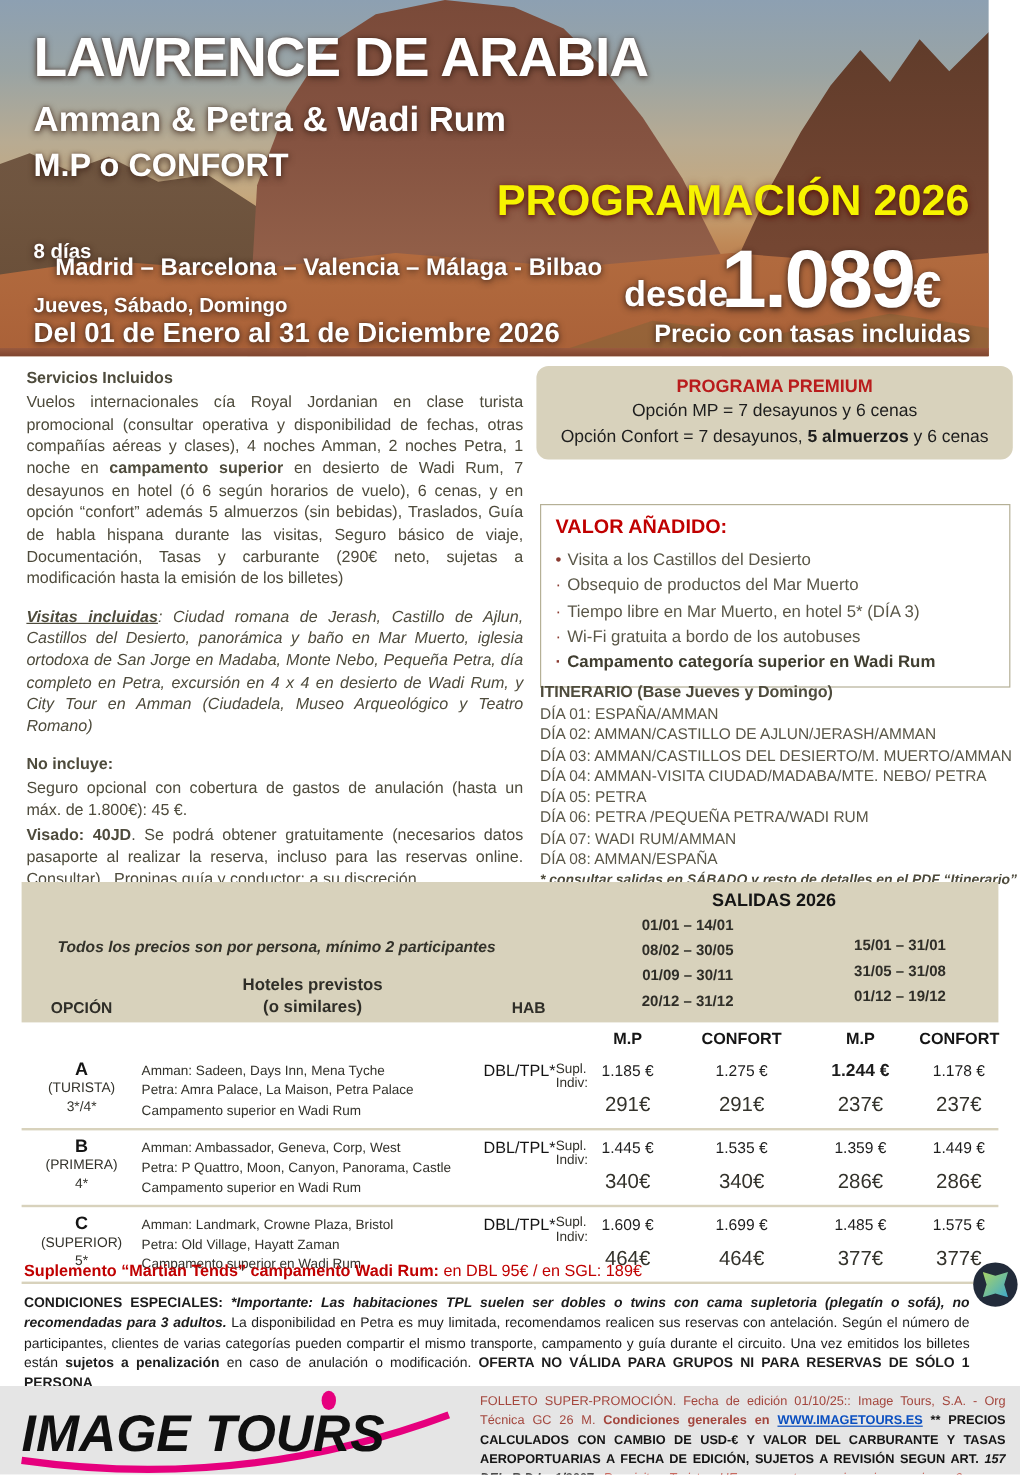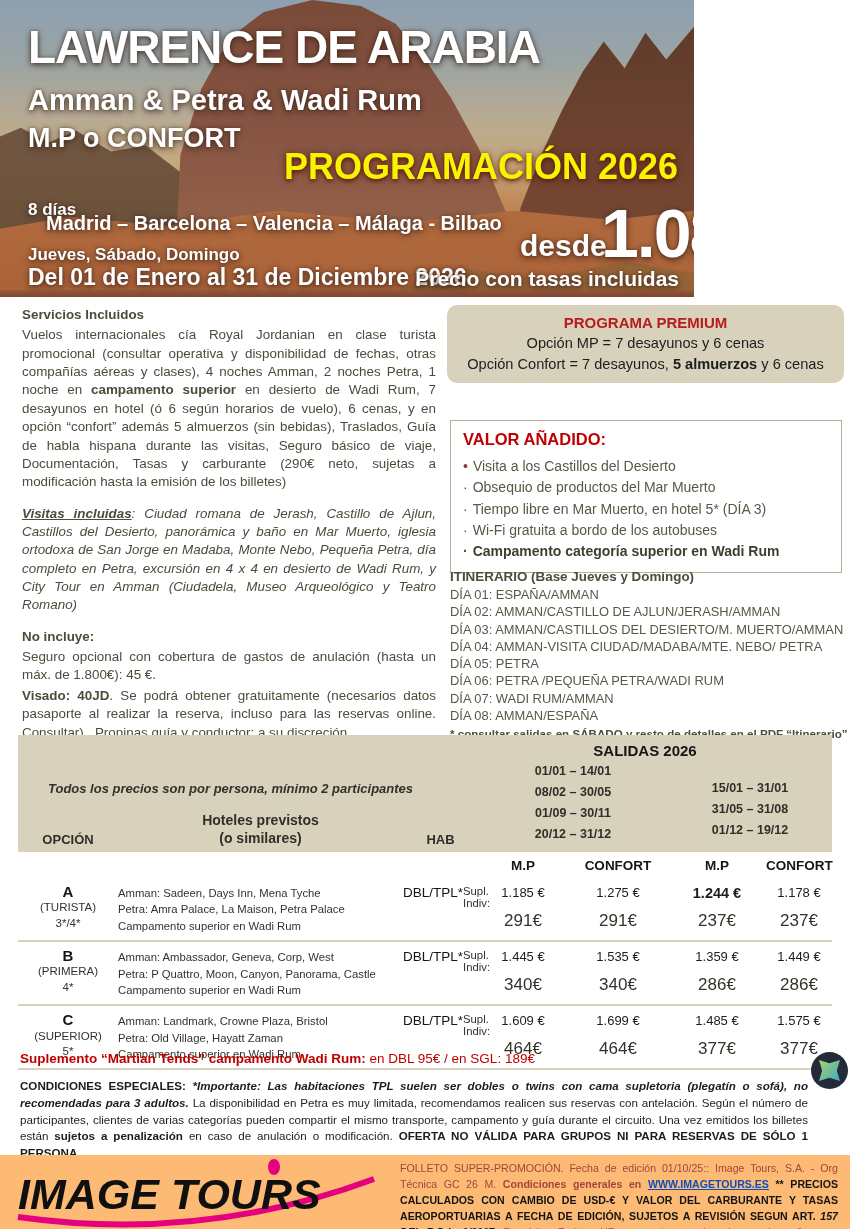--- a/index.html
+++ b/index.html
@@ -1,20 +1,20 @@
 <!DOCTYPE html>
 <html><head>
 <meta charset="utf-8">
 <style>
   html,body{margin:0;padding:0;background:#fff;}
   #page{position:relative;width:850px;height:1229px;background:#fff;overflow:hidden;
         font-family:"Liberation Sans",sans-serif;}
 
   
-  .hero{position:absolute;left:0;top:0;width:694px;height:297px;overflow:hidden;}
+  .hero{position:absolute;left:0;top:0;width:824px;height:297px;overflow:hidden;}
   .hero .layer{position:absolute;inset:0;}
   .sky{background:linear-gradient(180deg,#8da0b2 0%,#9aa4a4 20%,#b8ab92 40%,#c5a87e 55%,#c08a58 68%,#b06b41 82%,#aa6239 100%);}
   .mt-central{clip-path:polygon(25% 100%,26% 52%,29% 30%,33% 13%,38% 4%,45% 0%,52% 2%,57% 8%,61% 19%,65% 33%,69% 50%,73% 72%,75% 100%);
     background:linear-gradient(180deg,#7a4a39 0%,#855341 40%,#936049 75%,#9a6a4f 100%);}
   .mt-left{clip-path:polygon(0 100%,0 46%,3% 43%,7% 48%,11% 44%,16% 51%,21% 49%,26% 58%,29% 66%,31% 100%);
     background:linear-gradient(180deg,#70503c 0%,#614c38 100%);opacity:.92;}
   .mt-right{clip-path:polygon(73% 100%,75% 70%,78% 52%,81% 37%,84% 24%,87% 14%,90% 23%,93% 11%,96% 20%,100% 9%,100% 100%);
     background:linear-gradient(180deg,#5c3a29 0%,#6f4330 50%,#7c4b35 100%);}
   .sand{clip-path:polygon(0 100%,0 77%,10% 73%,24% 76%,40% 71%,58% 75%,74% 71%,88% 74%,100% 71%,100% 100%);
     background:linear-gradient(180deg,#c68a59 0%,#b87344 45%,#aa6138 100%);}
@@ -56,21 +56,21 @@
   .valor{position:absolute;left:450px;top:420px;width:392px;border:1px solid #b5b096;
     background:#fff;padding:9px 12px 10px;box-sizing:border-box;}
   .valor .t{color:#c00000;font-weight:bold;font-size:16.5px;margin-bottom:7px;}
   .valor .item{font-size:14px;color:#5a5748;line-height:1.52;}
   .valor .item.bold{font-weight:bold;color:#403e30;}
   .valor .bu{color:#8a3a30;margin-right:5px;}
 
   .itin{position:absolute;left:450px;top:568px;width:398px;color:#5a5748;
     font-size:12.9px;line-height:1.34;}
   .itin .t{font-weight:bold;color:#4e4b3c;font-size:13.4px;}
-  .itin .note{font-weight:bold;font-size:11.6px;margin-top:2px;color:#4e4b3c;}
+  .itin .note{font-style:italic;font-weight:bold;font-size:11.6px;margin-top:2px;color:#4e4b3c;}
 
   
   .table{position:absolute;left:18px;top:735px;width:814px;color:#2f2e28;}
   .band{position:relative;height:117px;background:#d8d2bc;}
   .band .salidas{position:absolute;left:447px;top:7px;width:360px;text-align:center;
     font-weight:bold;font-size:15px;color:#151515;}
   .band .note{position:absolute;left:30px;top:46px;font-style:italic;font-weight:bold;
     font-size:13px;color:#33322a;}
   .band .hoteles{position:absolute;left:100px;width:285px;bottom:5px;text-align:center;
     font-weight:bold;font-size:14px;line-height:1.25;}
@@ -105,21 +105,21 @@
   .cond{position:absolute;left:20px;top:1078px;width:788px;font-size:11.6px;line-height:1.45;
     color:#1c1c1c;text-align:justify;}
   .cb{font-weight:bold;}
   .cbi{font-weight:bold;font-style:italic;}
   .sticker{position:absolute;left:811px;top:1052px;width:37px;height:37px;border-radius:50%;
     background:#222b3a;display:flex;align-items:center;justify-content:center;}
   .sticker .star{width:21px;height:21px;background:linear-gradient(135deg,#a8d468,#3fa9c9);
     clip-path:polygon(0 0,50% 15%,100% 0,85% 50%,100% 100%,50% 85%,0 100%,15% 50%);}
 
   
-  .footer{position:absolute;left:0;top:1155px;width:850px;height:74px;background:#fdba74;}
+  .footer{position:absolute;left:0;top:1155px;width:850px;height:74px;background:#e5e5e5;}
   .logo{position:absolute;left:12px;top:2px;}
   .ftext{position:absolute;left:400px;top:5px;width:438px;font-size:10.6px;line-height:1.52;
     text-align:justify;}
   .f-red{color:#a3453c;}
   .f-redb{color:#a3453c;font-weight:bold;}
   .f-link{color:#0a4fc0;font-weight:bold;text-decoration:underline;cursor:pointer;}
   .f-caps{color:#141414;font-weight:bold;}
   .f-capsi{color:#141414;font-weight:bold;font-style:italic;}
   .f-reqi{color:#bf4437;font-style:italic;}
 </style>

